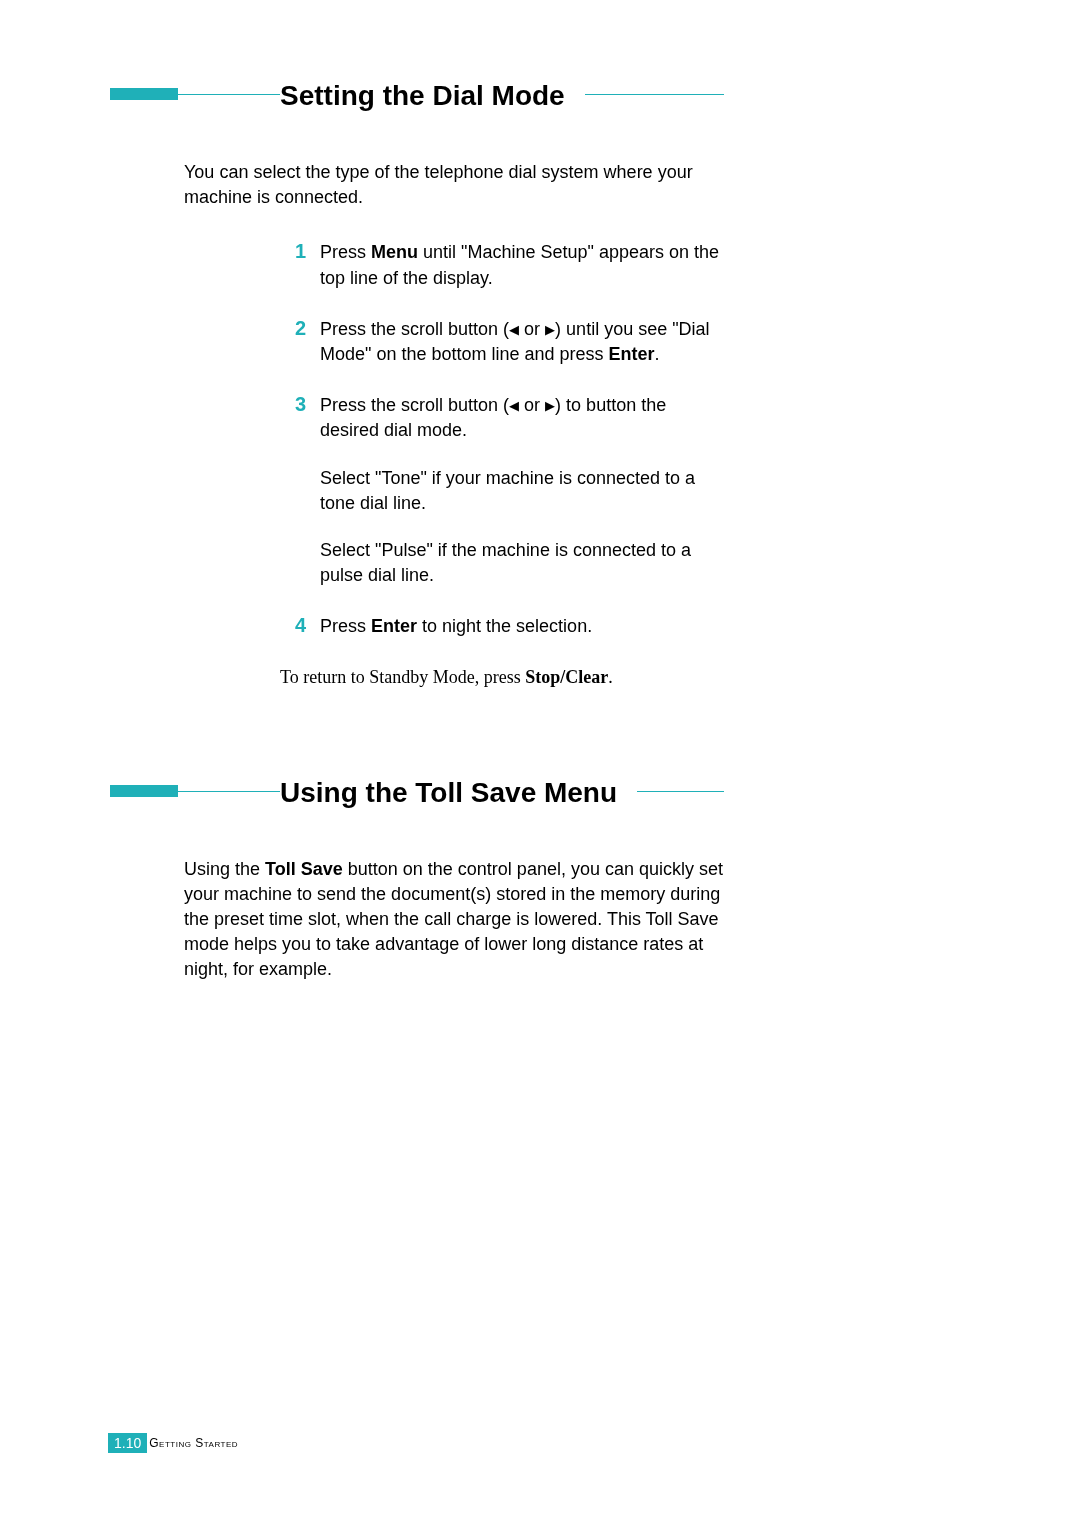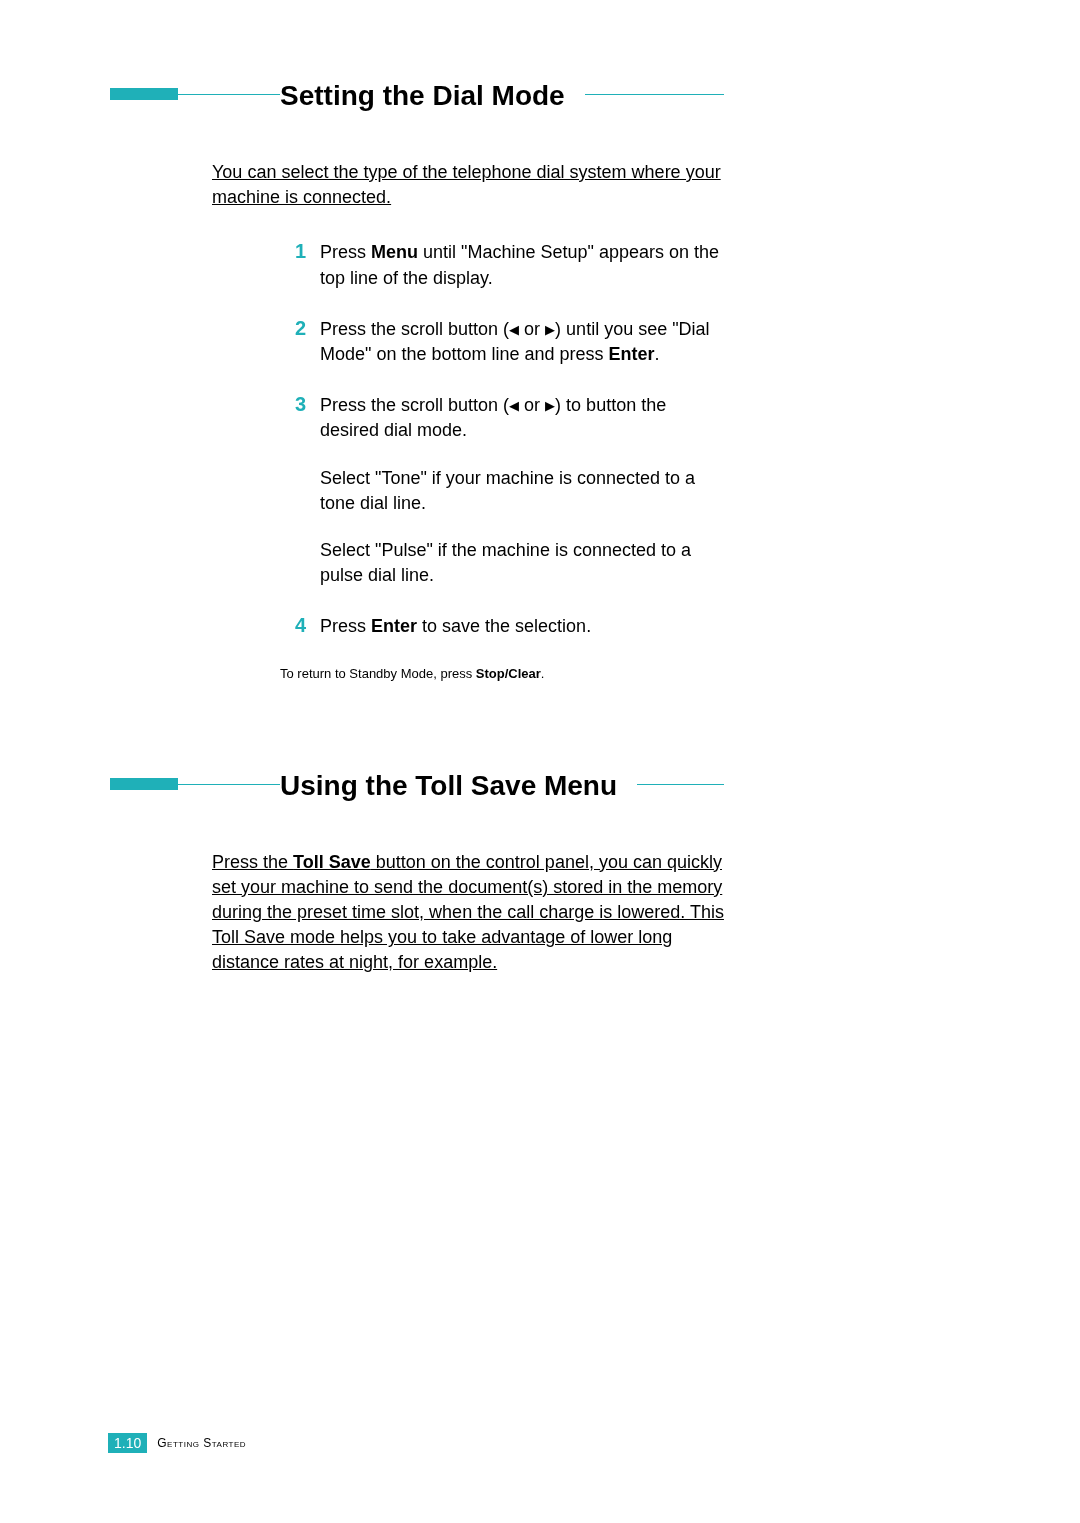--- a/index.html
+++ b/index.html
@@ -51,23 +51,22 @@
     z-index: 2;
   }
   .title-bg {
     position: absolute;
     top: -4px;
     background: #fff;
     width: 100%;
     height: 40px;
   }
   .content-block {
-    margin-left: 102px;
-    margin-right: 40px;
-    text-decoration: underline;
+    margin-left: 74px;
+    margin-right: 40px;
   }
   .intro-text {
     font-size: 18px;
     line-height: 1.4;
     margin-bottom: 30px;
   }
   .note-block {
     position: relative;
     margin-left: 120px;
     margin-right: 40px;
@@ -113,32 +112,33 @@
     flex: 1;
     font-size: 18px;
     line-height: 1.4;
     padding-left: 10px;
   }
   .step-body p { margin-bottom: 22px; }
   .step-body p:last-child { margin-bottom: 0; }
   .after-steps {
     margin-left: 170px;
     margin-right: 40px;
-    font-size: 13px;
+    font-size: 18px;
     line-height: 1.4;
     margin-top: 4px;
+    font-family: Liberation Serif, serif;
   }
   .section2-wrap { margin-top: 86px; }
   .footer {
     position: absolute;
     left: 108px;
     bottom: 70px;
     display: flex;
     align-items: center;
-    gap: 10px;
+    gap: 2px;
   }
   .page-badge {
     background: #1fb0b8;
     color: #fff;
     font-size: 14px;
     padding: 2px 6px;
     font-weight: normal;
   }
   .footer-text {
     font-size: 12px;
@@ -190,21 +190,21 @@
       <div class="step-body">
         <p><span>Press the scroll button (</span><span class="arrow">◀</span><span> or </span><span class="arrow">▶</span><span>) to button the desired dial mode.</span></p>
         <p>Select "Tone" if your machine is connected to a tone dial line.</p>
         <p>Select "Pulse" if the machine is connected to a pulse dial line.</p>
       </div>
     </div>
 
     <div class="step">
       <div class="step-num">4</div>
       <div class="step-body">
-        <p><span>Press </span><strong>Enter</strong><span> to save the selection.</span></p>
+        <p><span>Press </span><strong>Enter</strong><span> to night the selection.</span></p>
       </div>
     </div>
 
   </div>
 
   <div class="after-steps">
     <p><span>To return to Standby Mode, press </span><strong>Stop/Clear</strong><span>.</span></p>
   </div>
 
   <div class="section2-wrap">
@@ -213,21 +213,21 @@
       <div class="rule-thick"></div>
       <div style="position:relative;">
         <h2 class="section-title">
           <span class="title-bg"></span>
           <span style="position:relative">Using the Toll Save Menu</span>
         </h2>
       </div>
     </div>
 
     <div class="content-block">
-      <p class="intro-text"><span>Press the </span><strong>Toll Save</strong><span> button on the control panel, you can quickly set your machine to send the document(s) stored in the memory during the preset time slot, when the call charge is lowered. This Toll Save mode helps you to take advantage of lower long distance rates at night, for example.</span></p>
+      <p class="intro-text"><span>Using the </span><strong>Toll Save</strong><span> button on the control panel, you can quickly set your machine to send the document(s) stored in the memory during the preset time slot, when the call charge is lowered. This Toll Save mode helps you to take advantage of lower long distance rates at night, for example.</span></p>
     </div>
 
   </div>
 
   <div class="footer">
     <span class="page-badge">1.10</span>
     <span class="footer-text">Getting Started</span>
   </div>
 
 </div>

